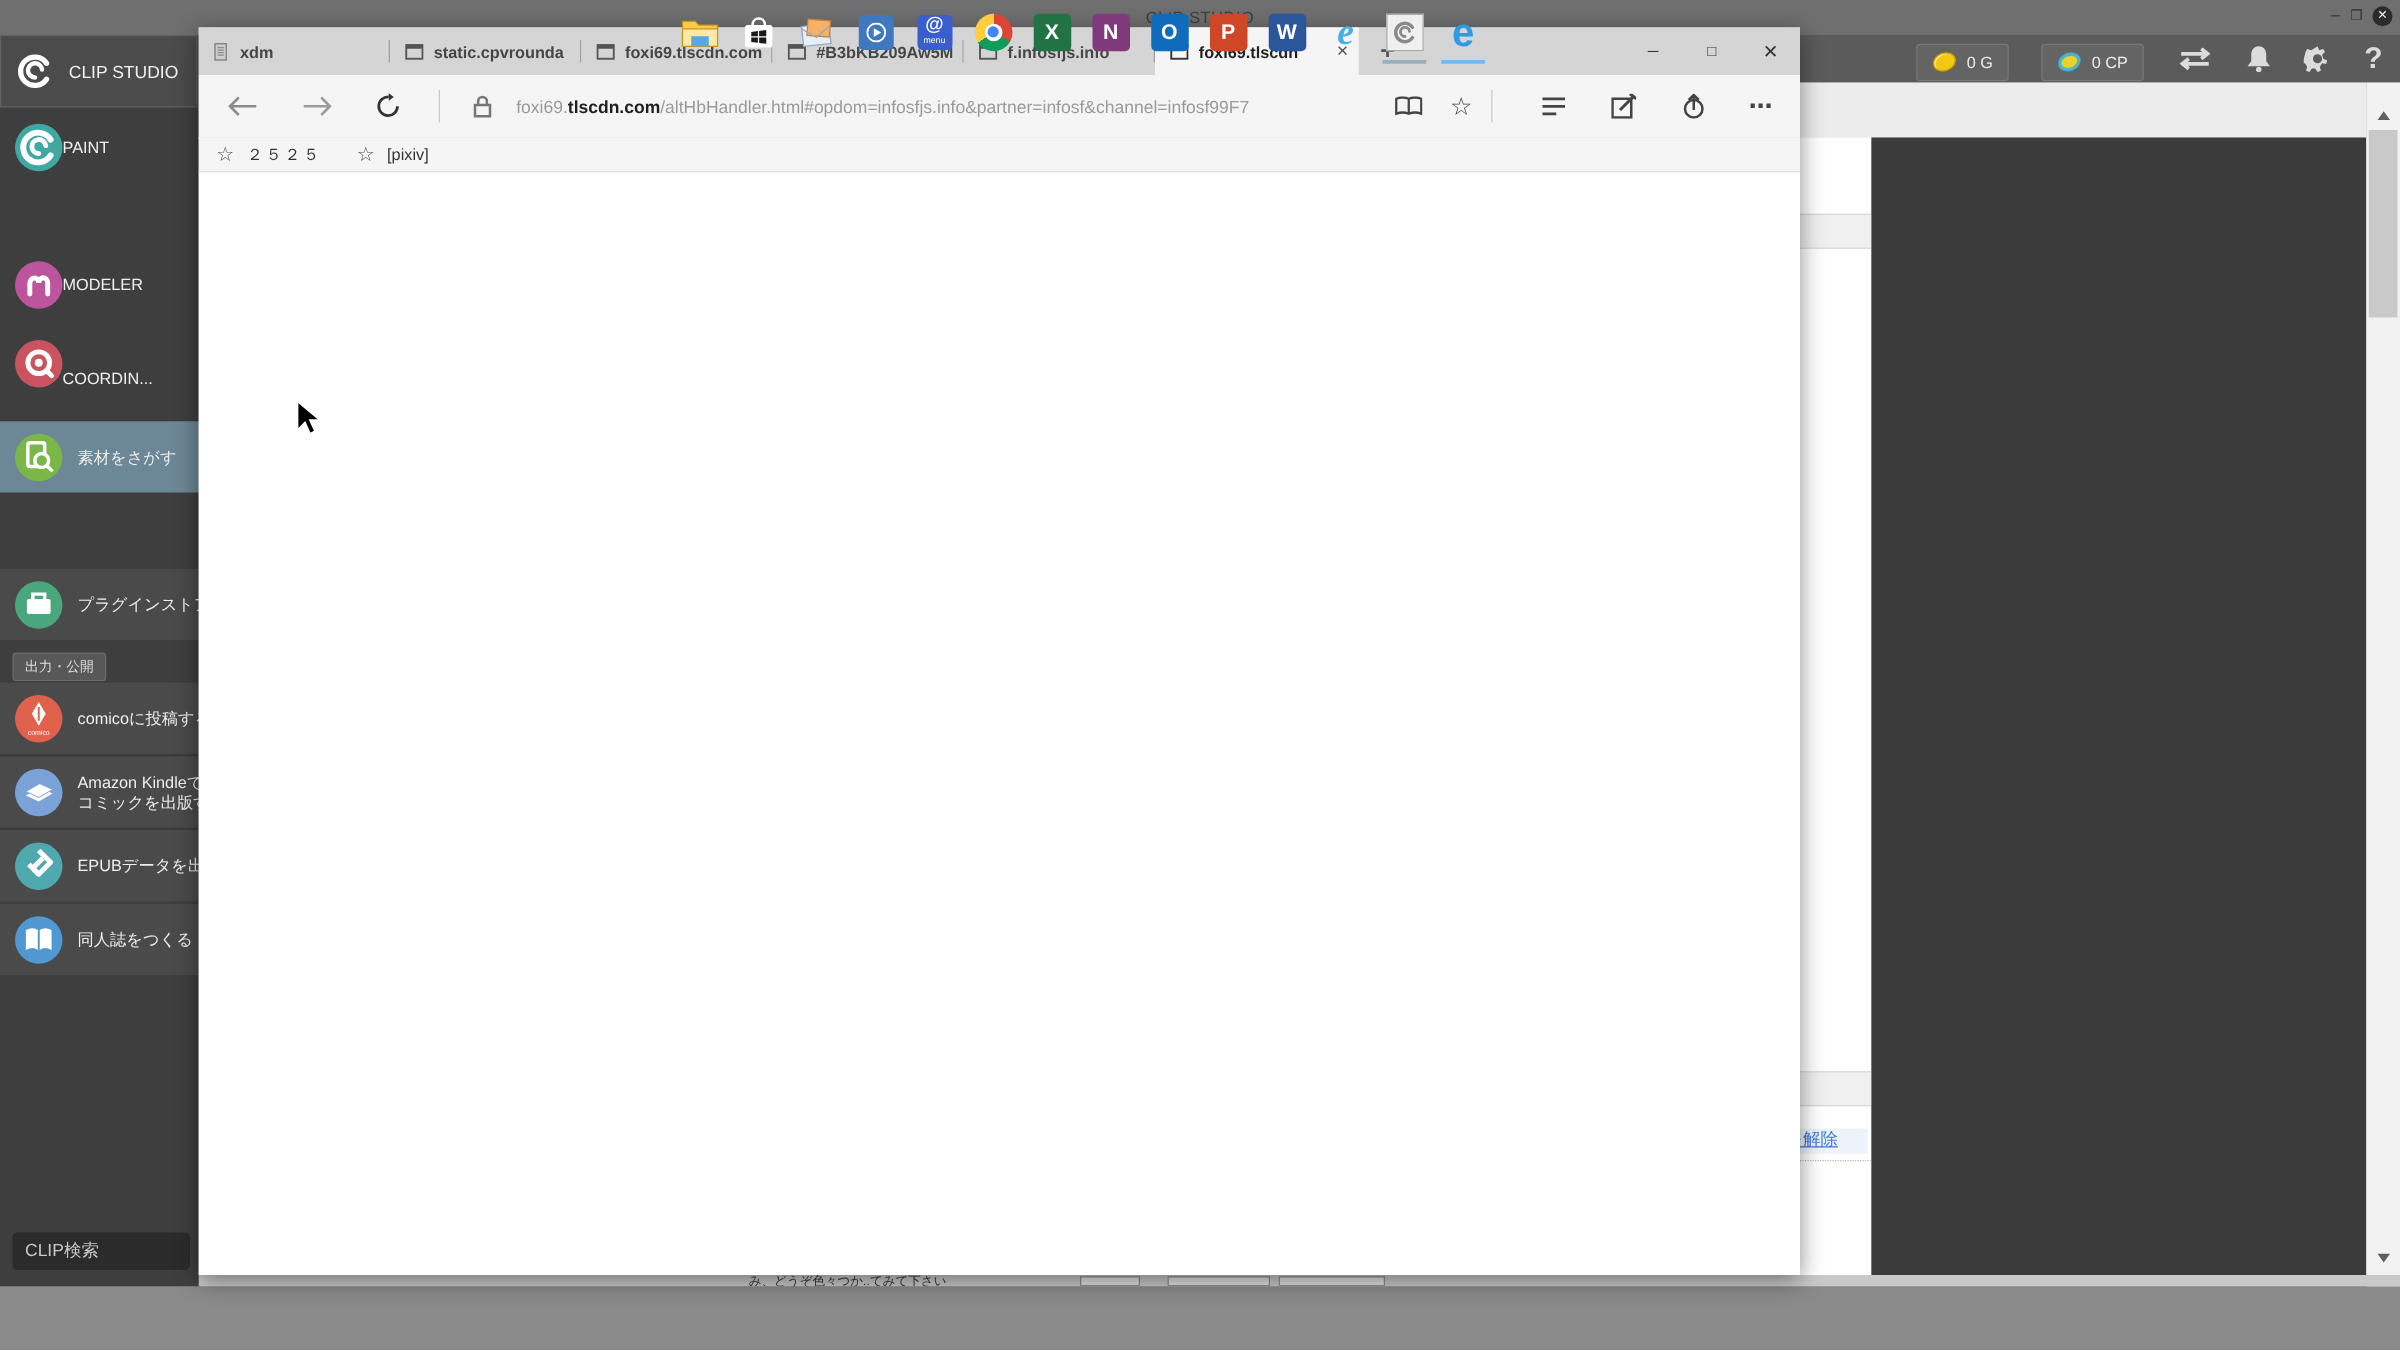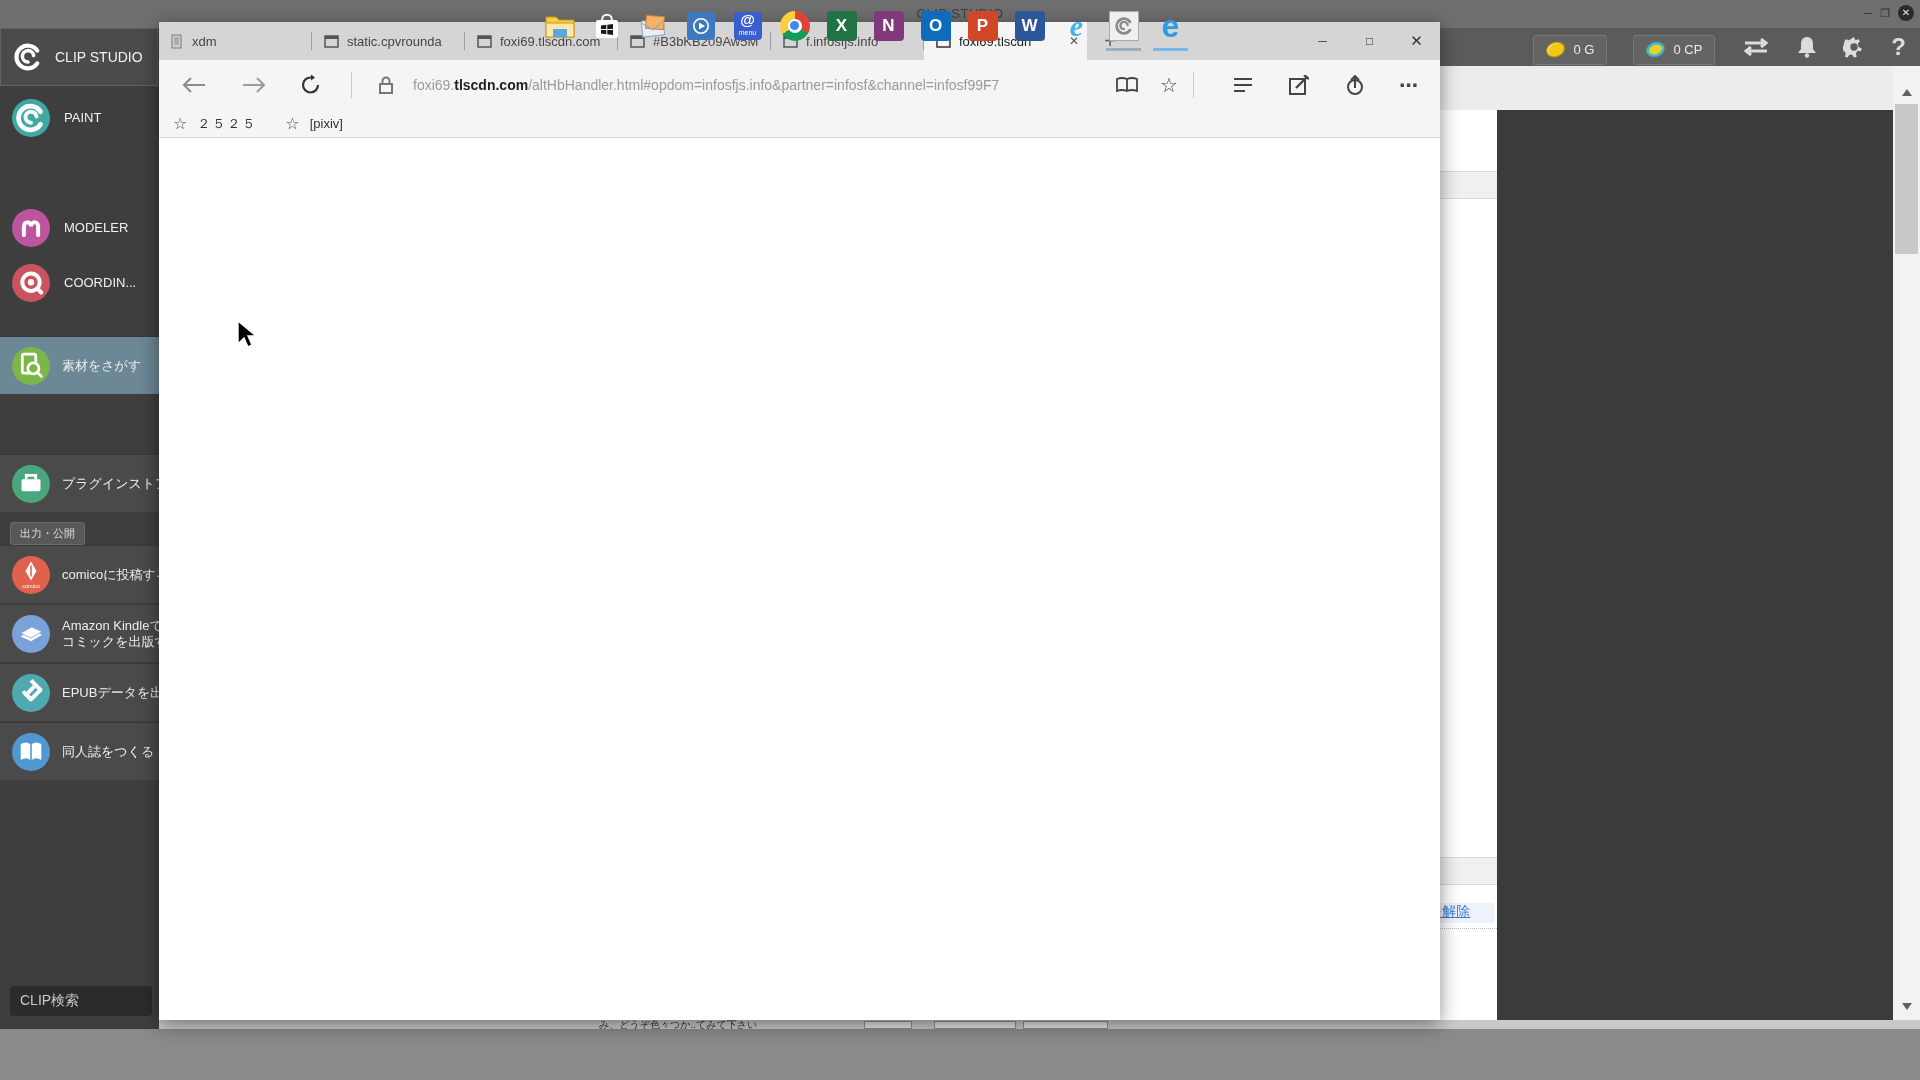--- a/index.html
+++ b/index.html
@@ -17,21 +17,21 @@
     display:flex;align-items:center;padding:0 12px;gap:8px;color:#ececec;font-size:13px;}
   .coin{width:17px;height:13px;border-radius:50%;transform:rotate(-20deg);}
   .coin.gold{background:#f2c812;border:1px solid #c89e00;box-shadow:inset 1px 1px 0 #fce98a;}
   .coin.cp{background:#e8d22a;border:1px solid #3aa0c8;box-shadow:inset 0 0 0 2px #49b6d2;}
   #hdr-right{right:14px;top:0;height:38px;display:flex;align-items:center;gap:26px;}
   .hdr-ic{color:#dcdcdc;}
   
   #sidebar{left:0;top:28px;width:160px;height:1001px;background:#3e3e3e;overflow:hidden;}
   #logoitem{left:0;top:0;width:158px;height:58px;background:#4b4b4b;border:1px solid #616161;
     display:flex;align-items:center;gap:10px;padding-left:10px;box-sizing:border-box;color:#f2f2f2;font-size:14px;}
-  .sb-app{left:0;width:160px;height:55px;display:flex;align-items:center;gap:14px;padding-left:12px;box-sizing:border-box;color:#f0f0f0;font-size:13px;}
+  .sb-app{left:0;width:160px;height:55px;display:flex;align-items:center;padding-left:12px;box-sizing:border-box;color:#f0f0f0;font-size:13px;}
   .circ{width:38px;height:38px;border-radius:50%;flex:0 0 38px;display:flex;align-items:center;justify-content:center;color:#fff;}
   .c-paint{background:#3fa8a2}.c-action{background:#9172c5}.c-model{background:#bd549e}.c-coord{background:#c9545f}
   .c-mat{background:#7ab648}.c-lic{background:#5fae64}.c-plug{background:#4aa77d}
   .c-comico{background:#e0624c}.c-kindle{background:#7ba2d8}.c-epub{background:#4fa9ae}.c-doujin{background:#4f98d1}
   .tag{background:#585858;border:1px solid #6c6c6c;border-radius:3px;color:#ddd;font-size:11px;padding:3px 9px;display:inline-block;}
   .sb-row{left:0;width:160px;height:58px;background:#4a4a4a;border-top:1px solid #3a3a3a;
     display:flex;align-items:center;gap:12px;padding-left:12px;box-sizing:border-box;color:#eee;font-size:13px;white-space:nowrap;overflow:hidden;}
   .sb-row.active{background:#6c8795;}
   .two-line{line-height:16px;}
   #clipsearch{left:10px;top:958px;width:142px;height:30px;background:#2b2b2b;border-radius:4px;color:#c9c9c9;
@@ -47,21 +47,21 @@
   .sc-btn{left:0;width:27px;height:24px;display:flex;align-items:center;justify-content:center;}
   .tri-up{width:0;height:0;border-left:5px solid transparent;border-right:5px solid transparent;border-bottom:7px solid #606060;}
   .tri-dn{width:0;height:0;border-left:5px solid transparent;border-right:5px solid transparent;border-top:7px solid #606060;}
   #sc-thumb{left:2px;top:38px;width:23px;height:150px;background:#c9c9c9;}
   
   #bstrip{left:159px;top:1020px;width:1761px;height:9px;background:#c9c9c9;overflow:hidden;}
   #bstrip .txt{position:absolute;left:440px;top:-2px;font-size:10px;color:#333;white-space:nowrap;}
   .sliver-btn{position:absolute;top:1px;height:8px;background:#e3e3e3;border:1px solid #8e8e8e;box-sizing:border-box;}
   
   #edge{left:159px;top:22px;width:1281px;height:998px;background:#fff;box-shadow:0 4px 18px rgba(0,0,0,.45);}
-  #tabbar{left:0;top:0;width:1281px;height:38px;background:#d5d5d5;display:flex;align-items:stretch;}
+  #tabbar{left:0;top:0;width:1281px;height:38px;background:#d5d5d5;display:flex;align-items:stretch;font-weight:bold;}
   .tab{position:relative;width:153px;display:flex;align-items:center;gap:8px;padding:0 8px 0 12px;box-sizing:border-box;
     font-size:13px;color:#454545;white-space:nowrap;overflow:hidden;}
   .tab:not(.active)::after{content:"";position:absolute;right:0;top:10px;height:18px;width:1px;background:#9f9f9f;}
   .tab.active{width:163px;background:#f5f5f5;color:#222;}
   .tab .close{margin-left:auto;font-size:12px;color:#555;}
   .newtab{width:46px;display:flex;align-items:center;justify-content:center;font-size:20px;color:#555;}
   #win-ctl{position:absolute;right:0;top:0;height:38px;display:flex;}
   #win-ctl div{width:47px;display:flex;align-items:center;justify-content:center;font-size:12px;color:#333;}
   #navbar{left:0;top:38px;width:1281px;height:50px;background:#f5f5f5;border-bottom:1px solid #e2e2e2;}
   .nav-ic{position:absolute;top:0;height:50px;display:flex;align-items:center;justify-content:center;color:#6e6e6e;}
@@ -155,21 +155,21 @@
       <span>PAINT</span>
     </div>
     <div class="sb-app abs" style="top:172px;">
       <span class="circ c-model">
         <svg width="38" height="38" viewBox="0 0 48 48">
             <path d="M15 33 V23 C15 15 24 15 24 22 C24 15 33 15 33 22 V33" fill="none" stroke="#fff" stroke-width="5" stroke-linecap="round"></path>
           </svg>
       </span>
       <span>MODELER</span>
     </div>
-    <div class="sb-app abs" style="top:227px;">
+    <div class="sb-app abs" style="top:227px;align-items:flex-end;">
       <span class="circ c-coord">
         <svg width="38" height="38" viewBox="0 0 48 48">
             <circle cx="24" cy="23" r="11" fill="none" stroke="#fff" stroke-width="5"></circle>
             <circle cx="24" cy="23" r="4" fill="#fff"></circle>
             <path d="M32 31 L37 36" stroke="#fff" stroke-width="5" stroke-linecap="round"></path>
           </svg>
       </span>
       <span>COORDIN...</span>
     </div>
 

